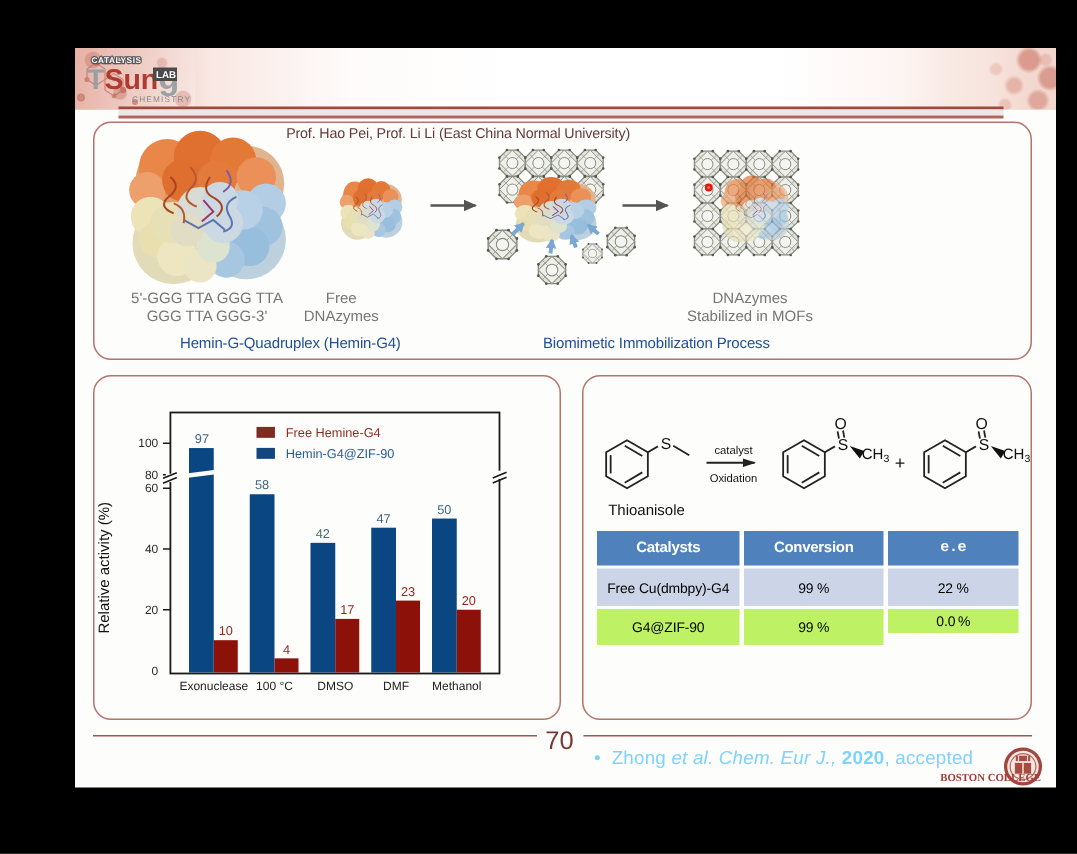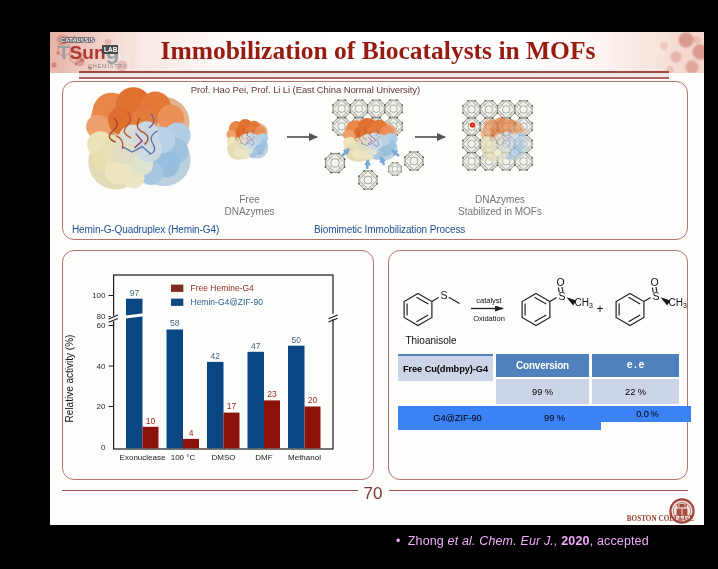--- a/index.html
+++ b/index.html
@@ -23,32 +23,32 @@
 .rule1{position:absolute;left:79px;top:71px;width:590px;height:2.2px;background:#a34840;}
 .rule2{position:absolute;left:79px;top:73.2px;width:590px;height:4px;background:#ebe9e8;}
 .rule3{position:absolute;left:79px;top:77.2px;width:590px;height:1.6px;background:#b2635c;}
 
 .panel{position:absolute;border:1.6px solid #b5736c;border-radius:12px;background:transparent;box-sizing:border-box;}
 .ptop{left:62px;top:81px;width:626px;height:159px;}
 .pbl{left:62px;top:250px;width:311.5px;height:230px;}
 .pbr{left:388px;top:250px;width:300px;height:230px;}
 
 .t-gray{color:#757575;font-size:10px;line-height:12px;text-align:center;position:absolute;}
-.t-blue{color:#1e4e96;font-size:10px;letter-spacing:-0.1px;position:absolute;white-space:nowrap;}
+.t-blue{color:#1e4e96;font-size:10px;letter-spacing:-0.1px;position:absolute;white-space:nowrap;margin-left:48px;}
 
 .tcell{position:absolute;display:flex;align-items:center;justify-content:center;
   font-size:9.3px;letter-spacing:-0.1px;color:#000;}
 .thead{background:#4f81bd;color:#fff;font-weight:bold;font-size:10px;letter-spacing:-0.2px;}
 .trow1{background:#ccd5e8;}
-.trow2{background:#3b82f6;padding-left:12px;}
+.trow2{background:#bef264;}
 
 .fline{position:absolute;height:1.4px;background:#a5524c;}
 .f70{position:absolute;left:357px;top:484px;width:32px;text-align:center;
   font-size:17px;color:#773a33;}
-.cite{position:absolute;left:396px;top:498px;width:290px;font-size:12.5px;letter-spacing:0.15px;color:#f0abfc;white-space:nowrap;margin-top:36px;}
+.cite{position:absolute;left:396px;top:498px;width:290px;font-size:12.5px;letter-spacing:0.15px;color:#7dd3fc;white-space:nowrap;}
 </style>
 </head>
 <body>
 <div class="stage">
   <div class="slide"></div>
   <div class="hdrband"></div>
   <div class="logo">
     <svg width="80" height="41" style="position:absolute;left:0;top:0;">
       <g fill="none" stroke="#b2564a" stroke-width="0.8" opacity="0.55">
         <polygon points="8,14 14,10 20,14 20,21 14,25 8,21"></polygon>
@@ -69,30 +69,30 @@
   </div>
   <div class="abs" style="left:600px;top:32px;width:104px;height:41px;overflow:hidden;background:
     radial-gradient(circle at 86px 8px,rgba(198,105,88,.55) 0 6px,rgba(198,105,88,0) 9px),
     radial-gradient(circle at 100px 20px,rgba(193,98,82,.5) 0 6px,rgba(193,98,82,0) 9px),
     radial-gradient(circle at 76px 25px,rgba(205,120,104,.4) 0 4px,rgba(205,120,104,0) 7px),
     radial-gradient(circle at 92px 35px,rgba(200,110,94,.45) 0 5px,rgba(200,110,94,0) 8px),
     radial-gradient(circle at 64px 14px,rgba(215,140,124,.3) 0 3px,rgba(215,140,124,0) 5px),
     radial-gradient(circle at 70px 38px,rgba(210,130,114,.3) 0 3px,rgba(210,130,114,0) 5px),
     radial-gradient(circle at 97px 8px,rgba(210,130,114,.3) 0 3px,rgba(210,130,114,0) 5px),
     linear-gradient(90deg,rgba(246,230,226,0) 0%,rgba(247,228,222,.55) 60%,#f3d6cd 100%);"></div>
-  <div class="title">Immobilization of Biocatalysts in MOFs</div>
   <div class="rule1"></div>
     <div class="rule2"></div>
     <div class="rule3"></div>
   <div class="panel ptop"></div>
   <div class="panel pbl"></div>
   <div class="panel pbr"></div>
 
   <div class="abs" style="left:120px;top:83.5px;width:300px;text-align:right;font-size:9.5px;letter-spacing:-0.1px;color:#643a3a;">Prof. Hao Pei, Prof. Li Li (East China Normal University)</div>
-  <div class="t-gray" style="left:209px;top:194px;width:81px;">Free<br>DNAzymes</div>
+  <div class="t-gray" style="left:68px;top:194px;width:140px;">5'-GGG TTA GGG TTA<br>GGG TTA GGG-3'</div>
+  <div class="t-gray" style="left:187px;top:194px;width:81px;">Free<br>DNAzymes</div>
   <div class="t-gray" style="left:440px;top:194px;width:120px;">DNAzymes<br>Stabilized in MOFs</div>
   <div class="t-blue" style="left:72px;top:223.5px;">Hemin-G-Quadruplex (Hemin-G4)</div>
   <div class="t-blue" style="left:314px;top:223.5px;">Biomimetic Immobilization Process</div>
 
   <svg class="abs" style="left:50px;top:76px;" width="654" height="170" viewBox="50 76 654 170">
     <defs>
       <g id="cage">
         <polygon points="9.1,3.8 3.8,9.1 -3.8,9.1 -9.1,3.8 -9.1,-3.8 -3.8,-9.1 3.8,-9.1 9.1,-3.8" fill="#e3e5dc" stroke="#878a80" stroke-width="0.9"></polygon>
         <polygon points="0,9.1 9.1,0 0,-9.1 -9.1,0" fill="#eff0ea" stroke="#8f9287" stroke-width="0.7"></polygon>
         <line x1="-6.4" y1="-6.4" x2="6.4" y2="6.4" stroke="#9b9e93" stroke-width="0.6"></line>
@@ -331,21 +331,21 @@
       <text x="431" y="343.5" font-size="10" text-anchor="middle">Thioanisole</text>
       <text x="489" y="302.5" font-size="7.5" text-anchor="middle">catalyst</text>
       <text x="489" y="321" font-size="7.5" text-anchor="middle">Oxidation</text>
     </g>
     <line x1="471" y1="308.5" x2="503" y2="308.5" stroke="#222" stroke-width="1.3" marker-end="url(#ra)"></line>
   </svg>
 
   <div class="tcell thead" style="left:496px;top:354px;width:93px;height:23px;">Conversion</div>
   <div class="tcell thead" style="left:398px;top:354px;width:95px;height:23px;">Catalysts</div>
   <div class="tcell thead" style="left:592px;top:354px;width:87px;height:23px;font-family:Liberation Mono, monospace;">e.e</div>
-  <div class="tcell trow1" style="left:398px;top:356px;width:95px;height:25px;font-weight:bold;">Free Cu(dmbpy)-G4</div>
+  <div class="tcell trow1" style="left:398px;top:379px;width:95px;height:25px;">Free Cu(dmbpy)-G4</div>
   <div class="tcell trow1" style="left:496px;top:379px;width:93px;height:25px;">99 %</div>
   <div class="tcell trow1" style="left:592px;top:379px;width:87px;height:25px;">22 %</div>
   <div class="tcell trow2" style="left:398px;top:406px;width:95px;height:24px;">G4@ZIF-90</div>
   <div class="tcell trow2" style="left:496px;top:406px;width:93px;height:24px;">99 %</div>
   <div class="tcell trow2" style="left:592px;top:406px;width:87px;height:16px;">0.0 %</div>
 
   <div class="fline" style="left:62px;top:490px;width:296px;"></div>
   <div class="fline" style="left:389px;top:490px;width:299px;"></div>
   <div class="f70">70</div>
   <div class="cite">•&nbsp; Zhong <i>et al.</i> <i>Chem. Eur J.,</i> <b>2020</b>, accepted</div>

